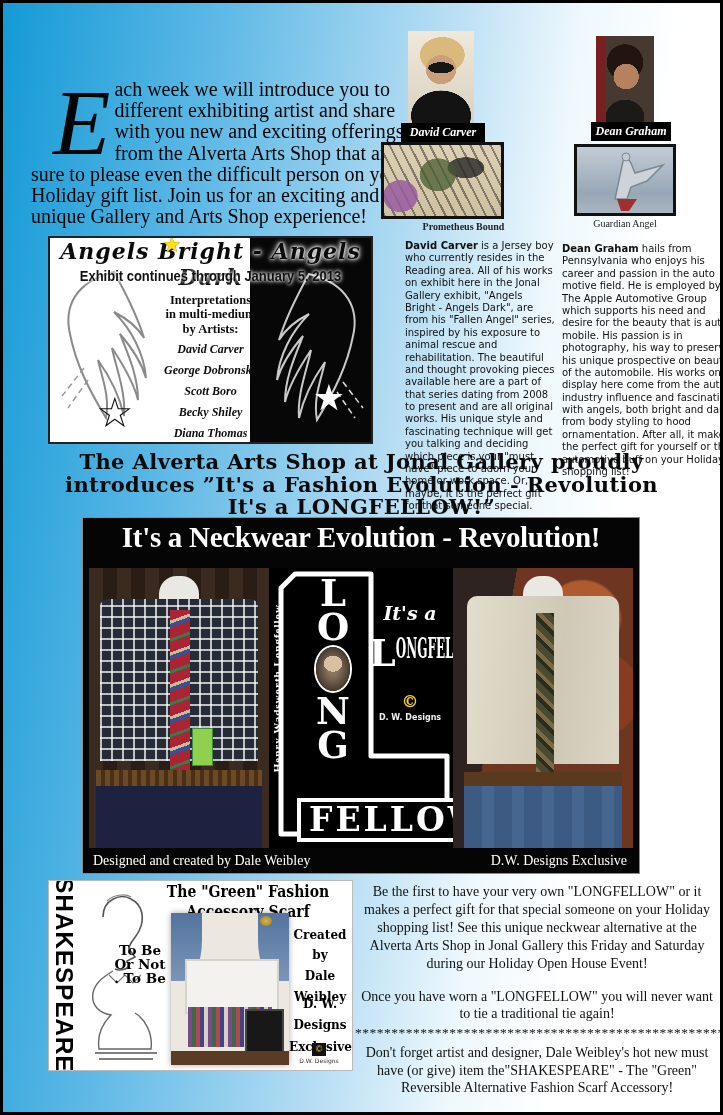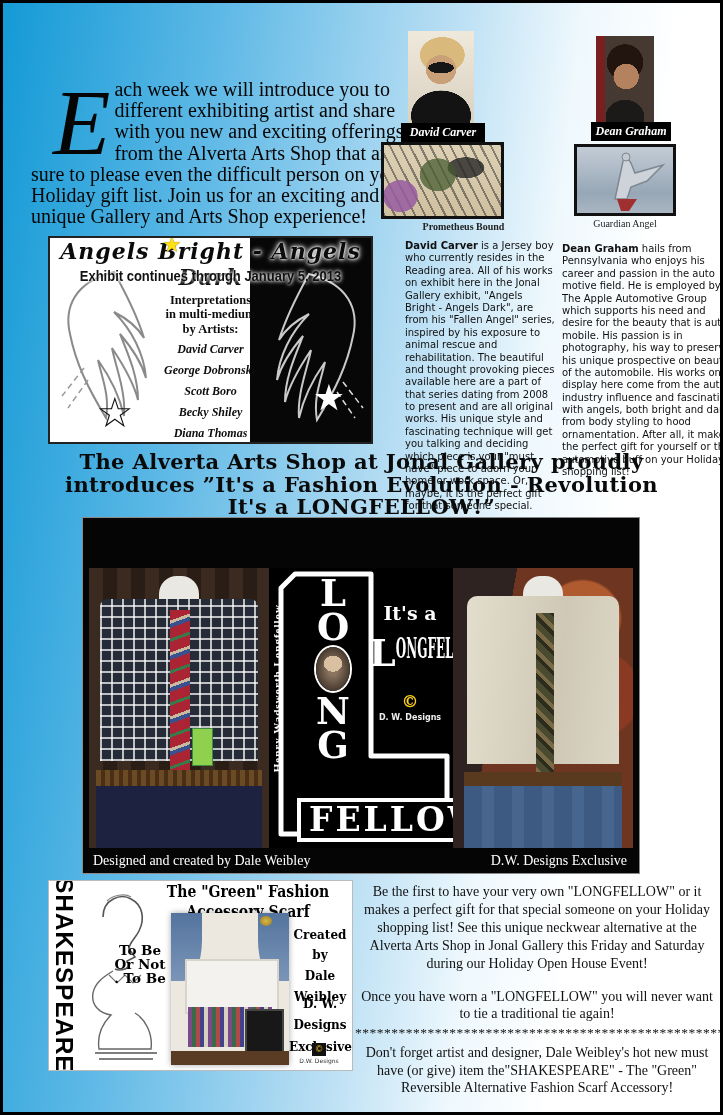--- a/index.html
+++ b/index.html
@@ -115,21 +115,21 @@
   .lsvg{position:absolute;left:0;top:0;}
   .stack{position:absolute;left:32px;top:8px;width:64px;text-align:center;color:#fff;
     font-family:"DejaVu Serif",serif;font-weight:bold;font-size:37px;line-height:.92;}
   .portrait{width:34px;height:44px;border-radius:50%;margin:3px auto;
     background:radial-gradient(ellipse 45% 30% at 50% 38%,#d8c0a0 0 60%,transparent 61%),
       radial-gradient(#8a7460 20%,#40342a 75%);box-shadow:0 0 0 2px #fff;}
   .vname{position:absolute;left:2px;top:36px;color:#fff;font-family:"Liberation Serif",serif;
     font-weight:bold;font-size:11px;letter-spacing:1px;writing-mode:vertical-rl;transform:rotate(180deg);}
   .rgrp{position:absolute;left:100px;top:34px;width:82px;text-align:center;color:#fff;
     font-family:"DejaVu Serif",serif;font-weight:bold;}
-  .rgrp .itsa{font-size:19px;}
+  .rgrp .itsa{font-size:19px;font-style:italic;}
   .brand{margin-top:6px;white-space:nowrap;}
   .brand .bi{font-size:38px;vertical-align:-4px;}
   .brand .br{display:inline-block;font-size:12px;transform:scaleY(2.4);transform-origin:bottom;letter-spacing:0;}
   .copy{display:block;color:#ffd21c;font-size:17px;margin-top:16px;}
   .dws{font-size:8px;color:#eee;margin-top:2px;font-family:"DejaVu Sans",sans-serif;}
   .fellow{position:absolute;left:28px;bottom:6px;border:4px solid #fff;background:#000;color:#fff;
     font-family:"DejaVu Serif",serif;font-weight:bold;font-size:33px;letter-spacing:3px;
     padding:0 8px;line-height:1.1;}
   .nw-cap{position:absolute;bottom:4px;color:#fff;font-family:"Liberation Serif",serif;font-size:14px;}
   .nw-cap.l{left:10px;} .nw-cap.r{right:12px;}
@@ -231,20 +231,21 @@
     <div class="star-white">★</div>
   </div>
 
   <div class="promo">
     <div>The Alverta Arts Shop at Jonal Gallery proudly</div>
     <div>introduces ”It's a Fashion Evolution - Revolution</div>
     <div>It's a LONGFELLOW!”</div>
   </div>
 
   <div class="nw">
+    <div class="nw-banner">It's a Neckwear Evolution - Revolution!</div>
 
     <div class="nw-zone nw-left">
       <div class="neck"></div>
       <div class="shirt-l"></div>
       <div class="tie-l"></div>
       <div class="tag"></div>
       <div class="belt"></div>
       <div class="pants-l"></div>
     </div>
 

